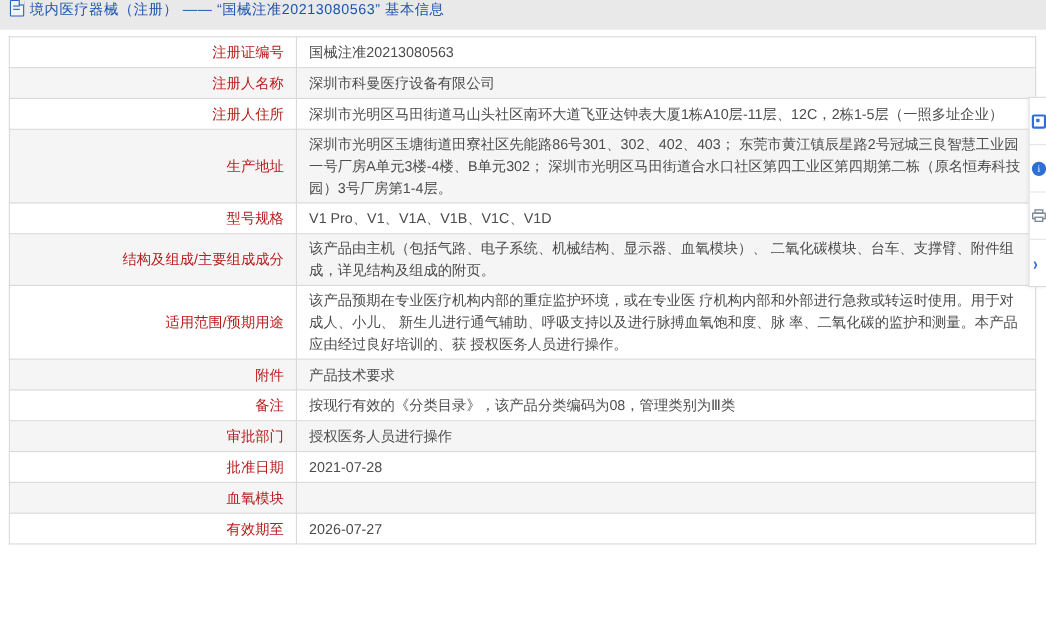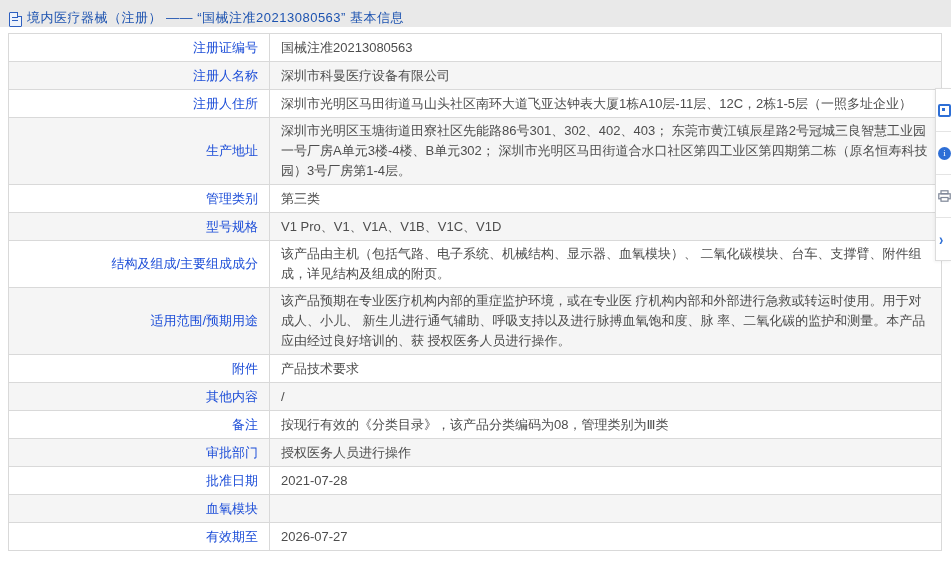--- a/index.html
+++ b/index.html
@@ -2,21 +2,21 @@
 <html><head>
 <meta charset="utf-8">
 <style>
   html,body{margin:0;padding:0;}
   body{
     width:951px;height:581px;overflow:hidden;position:relative;
     background:#ffffff;font-family:"Liberation Sans","DejaVu Sans",sans-serif;
   }
   
   .topbar{
-    height:27px;background:#e9e9e9;display:flex;align-items:flex-end;
+    height:27px;background:#e9e9e9;display:flex;align-items:flex-start;
     padding:0 0 0 9px;
   }
   .doc-icon{
     width:11px;height:13px;margin-right:5px;flex:0 0 auto;position:relative;
     border:1px solid #2d5fc0;background:#eef3fc;border-radius:1px;
   }
   .doc-icon:before{
     content:"";position:absolute;right:-1px;top:-1px;width:4px;height:4px;
     background:#e9e9e9;border-left:1px solid #2d5fc0;border-bottom:1px solid #2d5fc0;
   }
@@ -31,21 +31,21 @@
   table.reg{
     position:absolute;top:33px;left:8px;width:934px;
     border-collapse:collapse;table-layout:fixed;
     font-size:13px;color:#4d4d4d;background:#fff;
   }
   table.reg td{
     border:1px solid #d9d9d9;line-height:20px;padding:3px 11px;
     vertical-align:middle;word-break:break-all;
   }
   table.reg td.lbl{
-    width:238px;text-align:right;height:21px;color:#1d4ed8;
+    width:238px;text-align:right;height:21px;color:#b91c1c;
   }
   table.reg td.val{text-align:left;}
   table.reg tr:nth-child(even) td{background:#f5f5f5;}
   table.reg tr:nth-child(odd) td{background:#ffffff;}
   
   .side-panel{
     position:absolute;top:88px;right:0;width:15px;height:171px;
     background:#ffffff;border:1px solid #dcdcdc;border-right:none;
     box-shadow:-1px 1px 3px rgba(0,0,0,.05);
   }
@@ -91,42 +91,34 @@
       </tr>
       <tr>
         <td class="lbl">注册人住所</td>
         <td class="val">深圳市光明区马田街道马山头社区南环大道飞亚达钟表大厦1栋A10层-11层、12C，2栋1-5层（一照多址企业）</td>
       </tr>
       <tr>
         <td class="lbl">生产地址</td>
         <td class="val">深圳市光明区玉塘街道田寮社区先能路86号301、302、402、403； 东莞市黄江镇辰星路2号冠城三良智慧工业园一号厂房A单元3楼-4楼、B单元302； 深圳市光明区马田街道合水口社区第四工业区第四期第二栋（原名恒寿科技园）3号厂房第1-4层。</td>
       </tr>
       <tr>
-        <td class="lbl">管理类别</td>
-        <td class="val">第三类</td>
-      </tr>
-      <tr>
         <td class="lbl">型号规格</td>
         <td class="val">V1 Pro、V1、V1A、V1B、V1C、V1D</td>
       </tr>
       <tr>
         <td class="lbl">结构及组成/主要组成成分</td>
         <td class="val">该产品由主机（包括气路、电子系统、机械结构、显示器、血氧模块）、 二氧化碳模块、台车、支撑臂、附件组成，详见结构及组成的附页。</td>
       </tr>
       <tr>
         <td class="lbl">适用范围/预期用途</td>
         <td class="val">该产品预期在专业医疗机构内部的重症监护环境，或在专业医 疗机构内部和外部进行急救或转运时使用。用于对成人、小儿、 新生儿进行通气辅助、呼吸支持以及进行脉搏血氧饱和度、脉 率、二氧化碳的监护和测量。本产品应由经过良好培训的、获 授权医务人员进行操作。</td>
       </tr>
       <tr>
         <td class="lbl">附件</td>
         <td class="val">产品技术要求</td>
-      </tr>
-      <tr>
-        <td class="lbl">其他内容</td>
-        <td class="val">/</td>
       </tr>
       <tr>
         <td class="lbl">备注</td>
         <td class="val">按现行有效的《分类目录》，该产品分类编码为08，管理类别为Ⅲ类</td>
       </tr>
       <tr>
         <td class="lbl">审批部门</td>
         <td class="val">授权医务人员进行操作</td>
       </tr>
       <tr>

